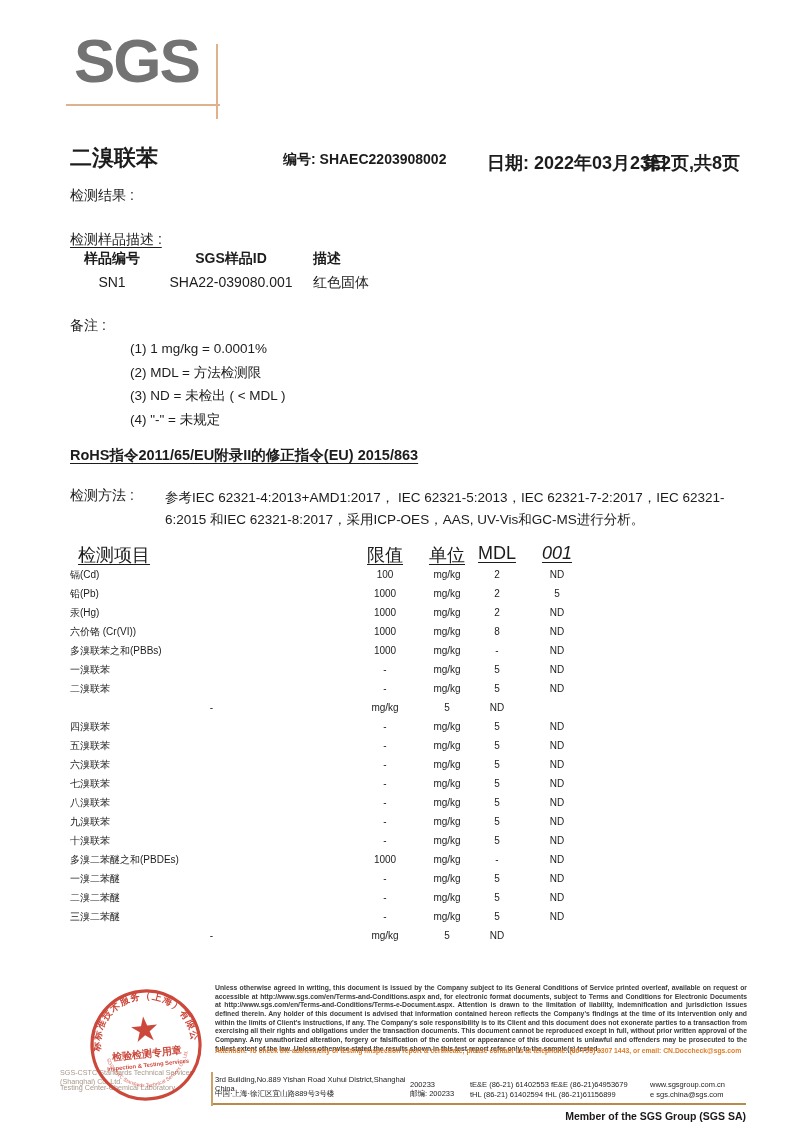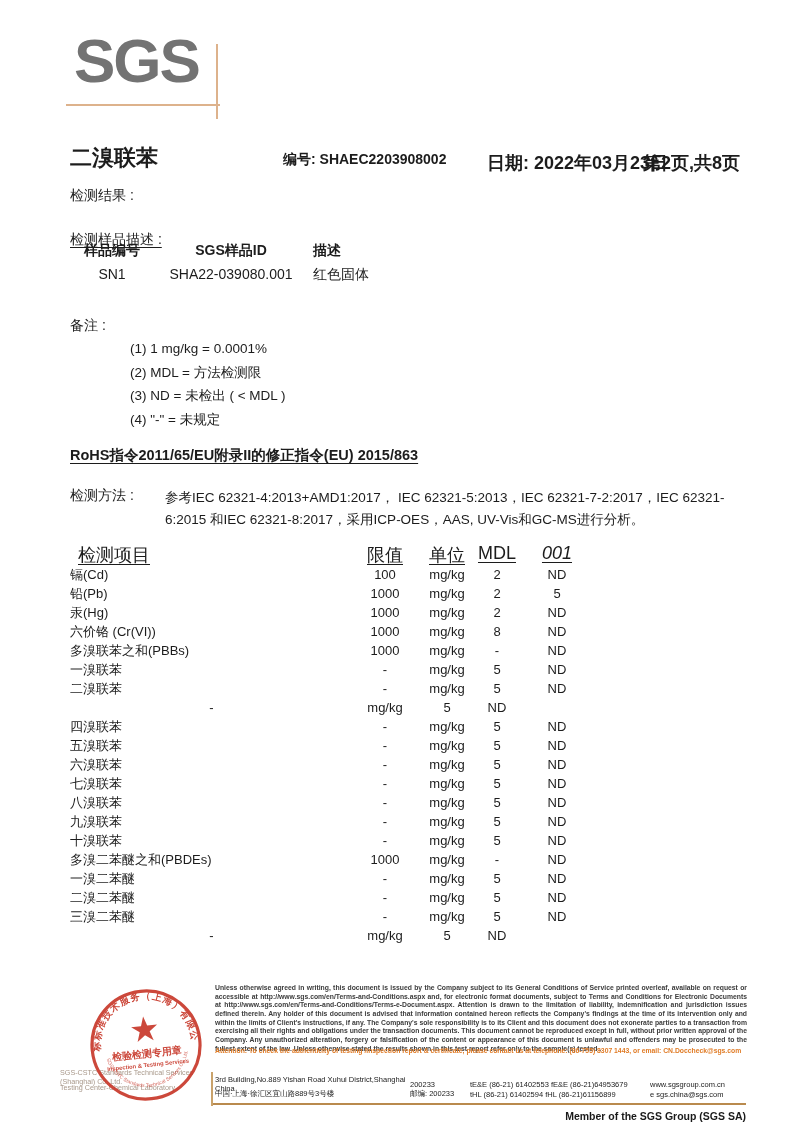--- a/index.html
+++ b/index.html
@@ -20,21 +20,21 @@
   .hdr-no    { left:283px; top:151px; font-size:14px; font-weight:bold; }
   .hdr-date  { left:487px; top:151px; font-size:18px; font-weight:bold; }
   .hdr-page  { left:643px; top:151px; font-size:18px; font-weight:bold; }
 
   .sec-label { font-size:14px; }
   .results-label { left:70px; top:187px; }
   .sample-desc-label { left:70px; top:231px; text-decoration:underline; text-underline-offset:3px; }
   .notes-label { left:70px; top:317px; }
 
   
-  .sample-table { left:67px; top:242px; display:grid; grid-template-columns:90px 148px 140px; row-gap:6px; font-size:14px; }
+  .sample-table { left:67px; top:250px; display:grid; grid-template-columns:90px 148px 140px; row-gap:6px; font-size:14px; }
   .sample-table .hc { font-weight:bold; }
   .st-c0 { text-align:center; }
   .st-c1 { text-align:center; }
   .st-c2 { text-align:left; padding-left:8px; }
 
   
   .notes-list { left:130px; top:337px; font-size:13.5px; }
   .note-line { height:23.5px; line-height:23.5px; }
 
   
@@ -42,21 +42,21 @@
   .method-label { left:70px; top:487px; font-size:14px; }
   .method-text  { left:165px; top:487px; width:568px; font-size:13.5px; line-height:22px; }
 
   
   .rgrid { display:grid; grid-template-columns:283px 64px 60px 40px 80px; }
   .results-header { left:70px; top:543px; font-size:18px; }
   .results-header .hcell { text-align:center; }
   .results-header .hcell.first { text-align:left; padding-left:8px; }
   .results-header .u { text-decoration:underline; text-underline-offset:3px; }
   .results-header .it { font-style:italic; }
-  .results-body { left:70px; top:565px; font-size:13px; }
+  .results-body { left:70px; top:565px; font-size:10px; }
   .rrow { height:19px; align-items:center; }
   .rcell { line-height:19px; }
   .rcell.c0 { text-align:left; }
   .rcell.c1,.rcell.c2,.rcell.c3,.rcell.c4 { text-align:center; }
 
   
   .disclaimer { left:215px; top:984px; width:532px; font-size:6.8px; line-height:1.28; color:#3b3b3b; text-align:justify; font-weight:bold; }
   .attention  { left:215px; top:1047px; width:532px; font-size:6.8px; line-height:1.3; color:#e07b25; font-weight:bold; }
   .addr-row { left:215px; width:532px; font-size:7.5px; color:#222; display:flex; align-items:center; }
   .addr-row1 { top:1075px; }

